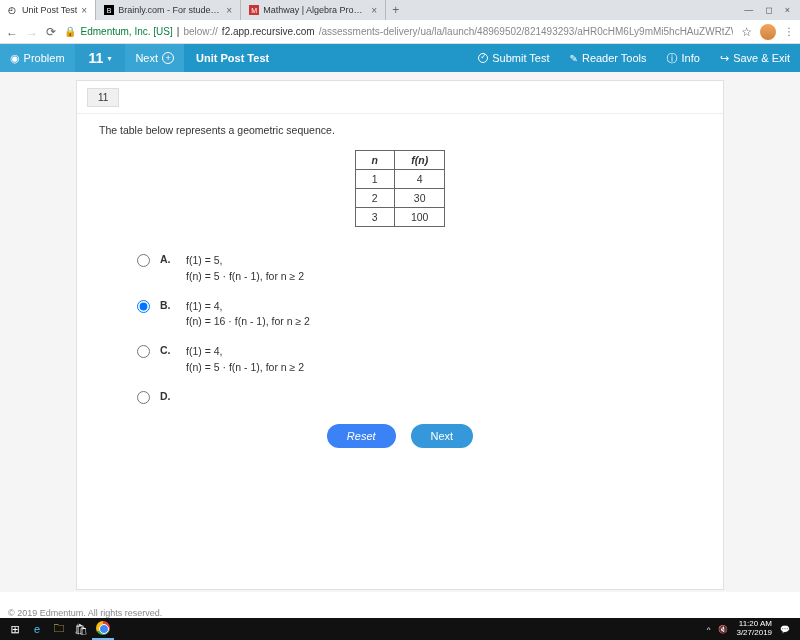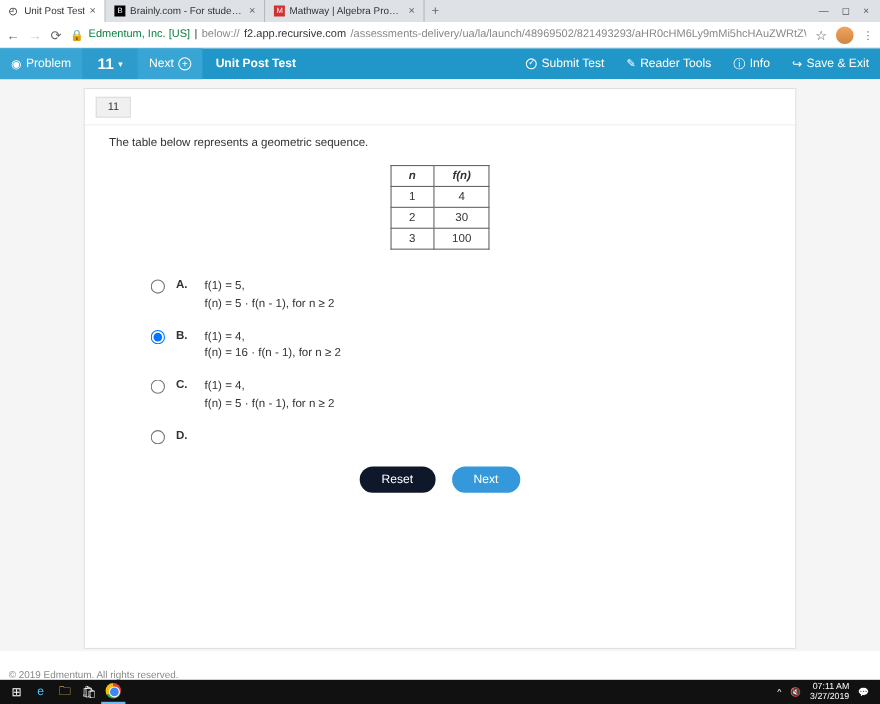--- a/index.html
+++ b/index.html
@@ -45,21 +45,21 @@
 .seq-table th { font-style: italic; font-weight: bold; }
 
 .options { padding: 8px 0 0 38px; }
 .opt-row { display: flex; gap: 10px; align-items: flex-start; margin-bottom: 14px; font-size: 10.5px; }
 .opt-radio { margin-top: 1px; }
 .opt-letter { font-weight: bold; width: 16px; }
 .opt-body { line-height: 1.5; }
 
 .btn-row { text-align: center; margin-top: 20px; }
 .btn { display: inline-block; padding: 6px 20px; border-radius: 14px; color: #fff; font-size: 11px; margin: 0 6px; border: none; }
-.btn-reset { background: #0f172a; }
+.btn-reset { background: #3b82f6; font-style: italic; }
 .btn-next { background: #3498db; }
 
 .footer { position: absolute; bottom: 22px; left: 8px; font-size: 9px; color: #888; }
 
 .taskbar { position: absolute; bottom: 0; left: 0; right: 0; height: 22px; background: #111; display: flex; align-items: center; padding: 0 4px; }
 .task-icon { width: 22px; height: 22px; display: flex; align-items: center; justify-content: center; font-size: 11px; }
 .task-win { color: #fff; }
 .task-edge { color: #4cc2ff; }
 .task-folder { color: #ffd96a; }
 .task-store { color: #fff; }
@@ -232,18 +232,18 @@
   <div class="task-icon task-edge">e</div>
   <div class="task-icon task-folder">🗀</div>
   <div class="task-icon task-store">🛍</div>
   <div class="task-icon task-active">
       <span class="task-chrome"></span>
     </div>
   <div class="task-tray">
     <span>^</span>
     <span>🔇</span>
     <div class="tray-time">
-      <div>07:11 AM</div>
+      <div>11:20 AM</div>
       <div>3/27/2019</div>
     </div>
     <span>💬</span>
   </div>
 </div>
 
 </body></html>

